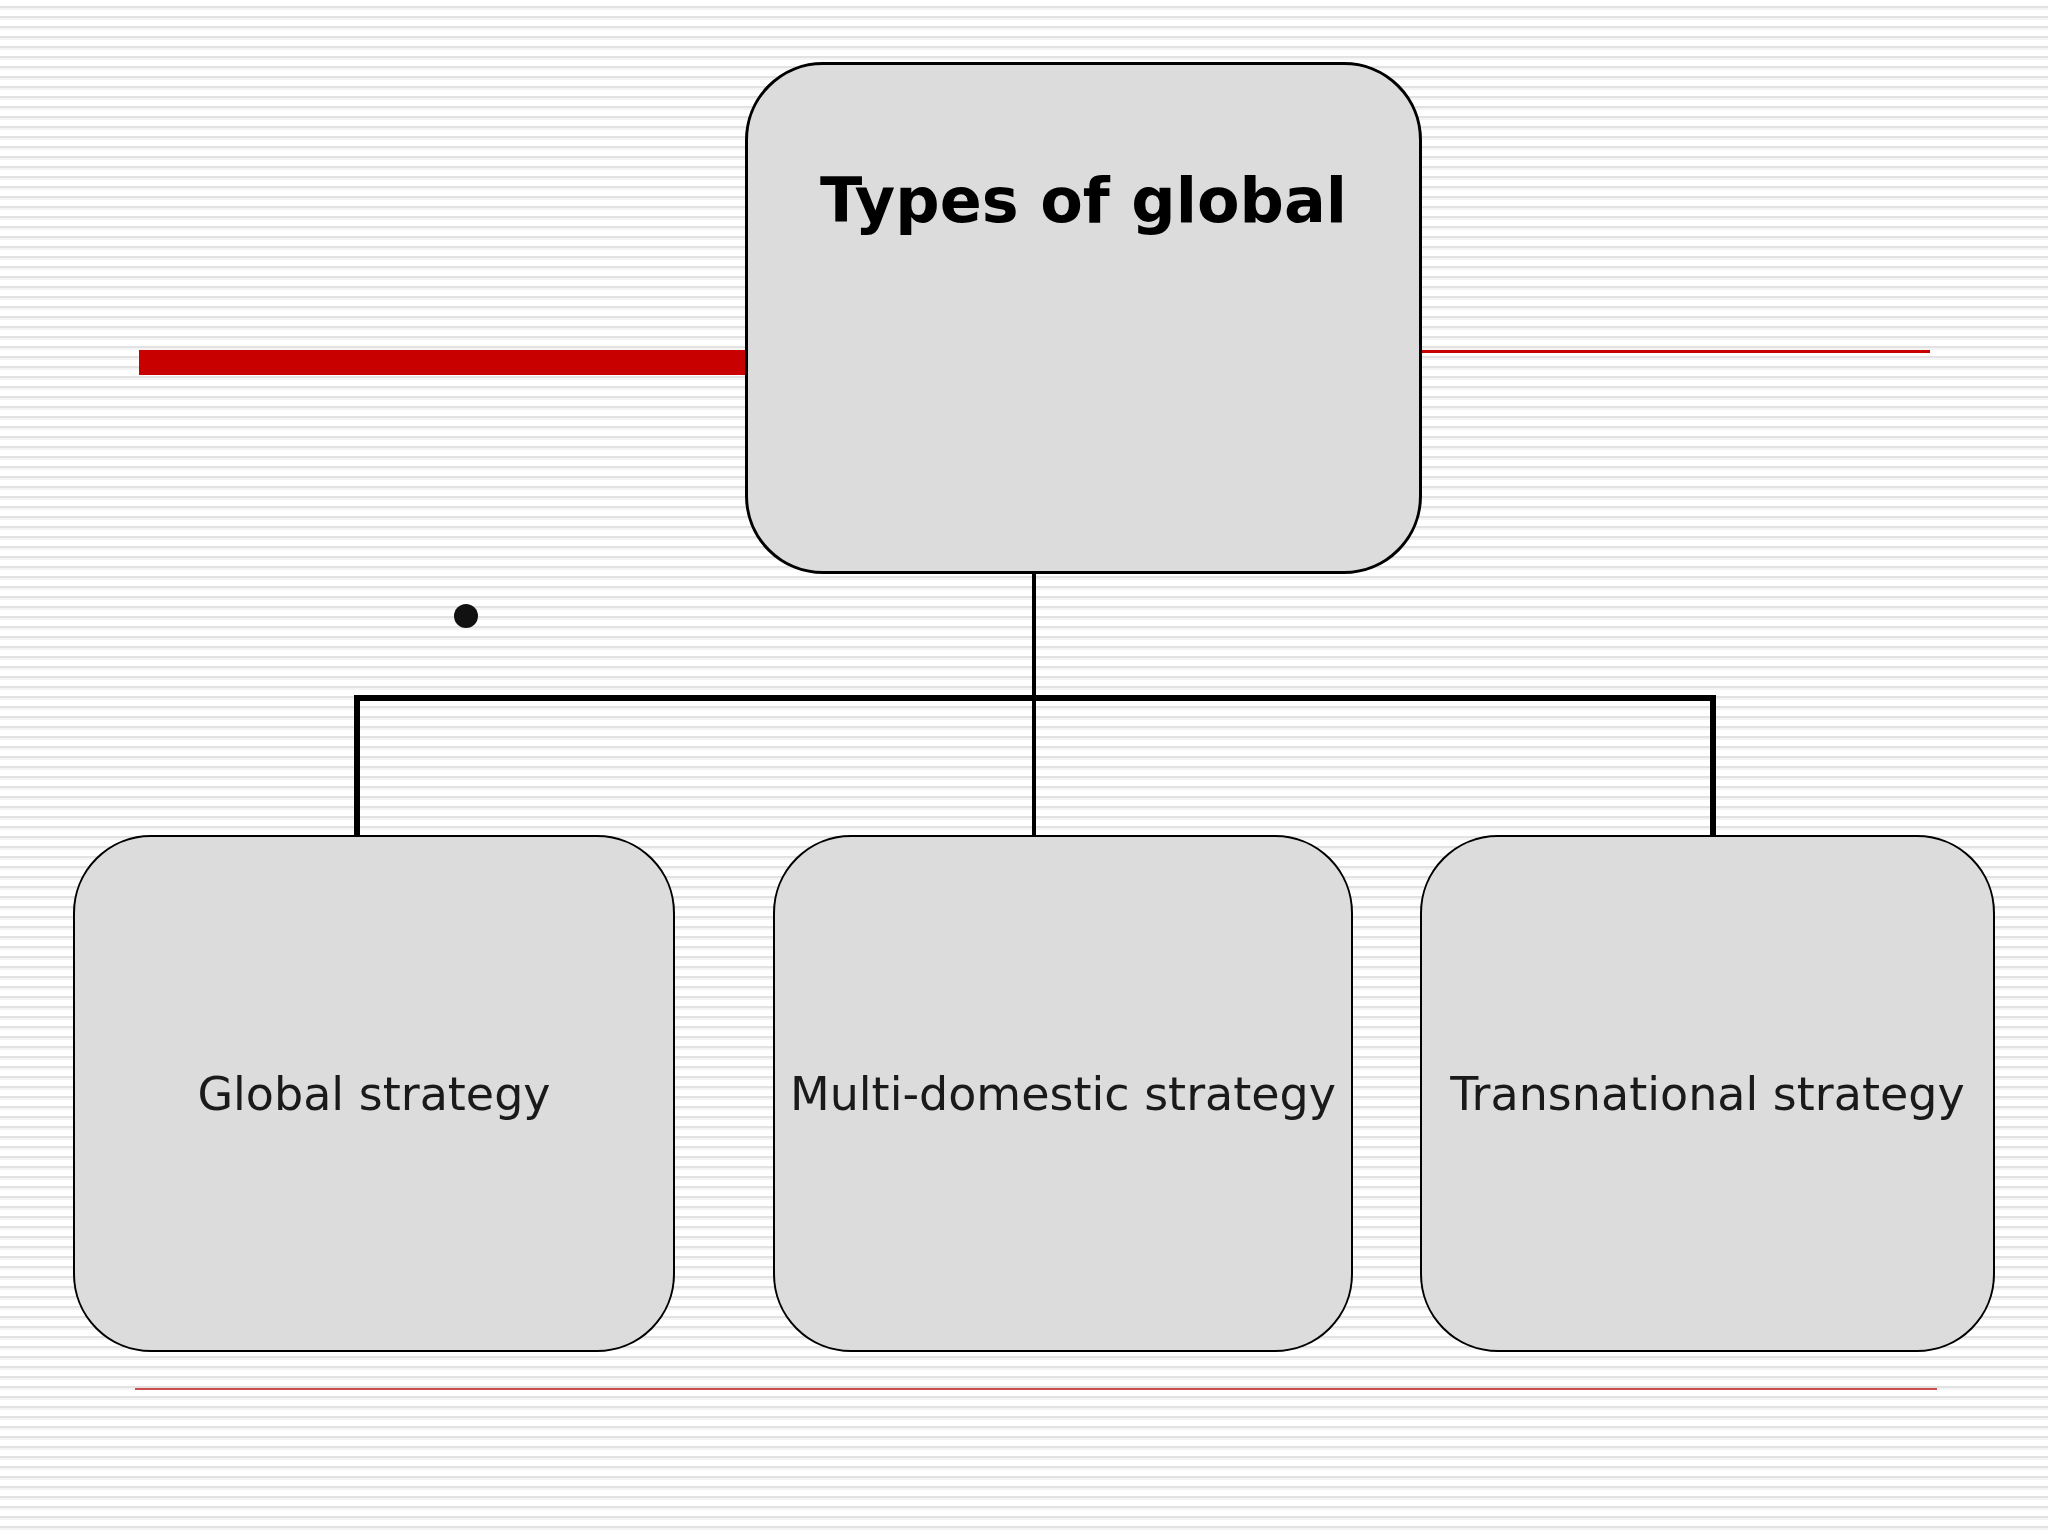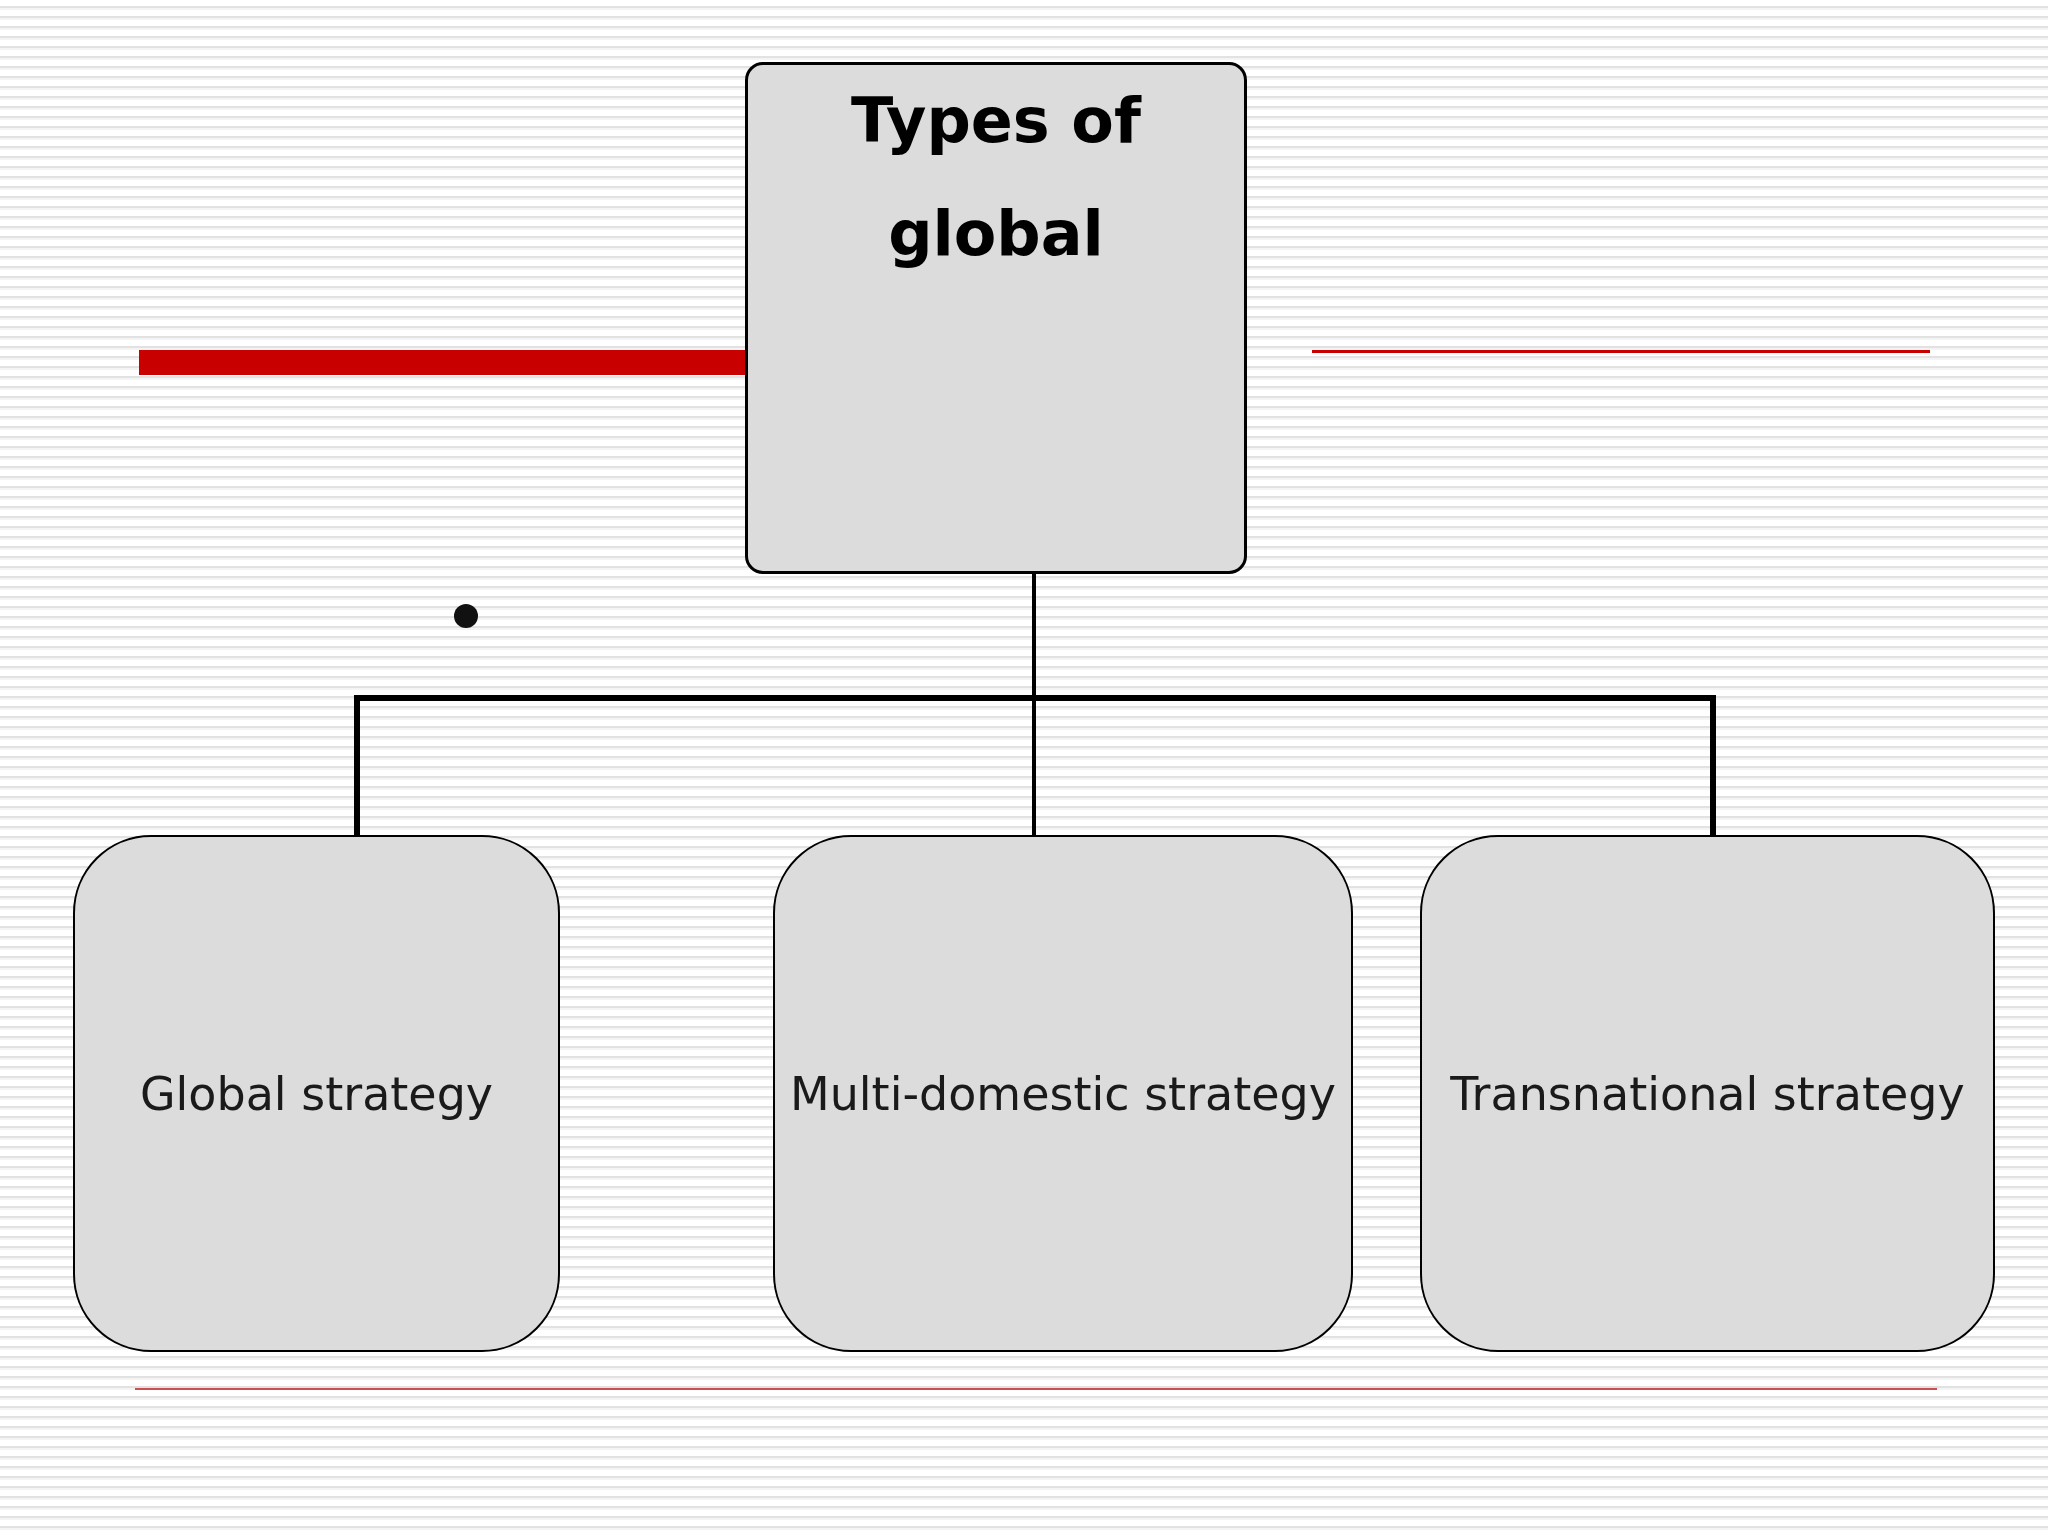--- a/index.html
+++ b/index.html
@@ -81,40 +81,40 @@
     border-radius: 78px;
     box-sizing: border-box;
     display: flex;
     align-items: center;
     justify-content: center;
     color: #1a1a1a;
   }
   .node-root {
     left: 745px;
     top: 62px;
-    width: 502px;
+    width: 677px;
     height: 512px;
     align-items: flex-start;
     text-align: center;
     font-weight: bold;
     font-size: 62px;
     line-height: 1.82;
     color: #000000;
-    border-radius: 18px;
+    padding-top: 80px;
   }
   .node-root .title-lines { width: 100%; }
   .node-root .title-line { display: block; }
 
   .node-child {
     border-width: 2px;
     font-size: 46px;
     text-align: center;
     white-space: nowrap;
   }
-  .node-child-1 { left: 73px;   top: 835px; width: 487px; height: 517px; }
+  .node-child-1 { left: 73px;   top: 835px; width: 602px; height: 517px; }
   .node-child-2 { left: 773px;  top: 835px; width: 580px; height: 517px; }
   .node-child-3 { left: 1420px; top: 835px; width: 575px; height: 517px; justify-content: center; }
 </style>
 </head>
 <body>
 
 <div class="stage">
 
   <div class="accent-bar"></div>
   <div class="accent-line-right"></div>

